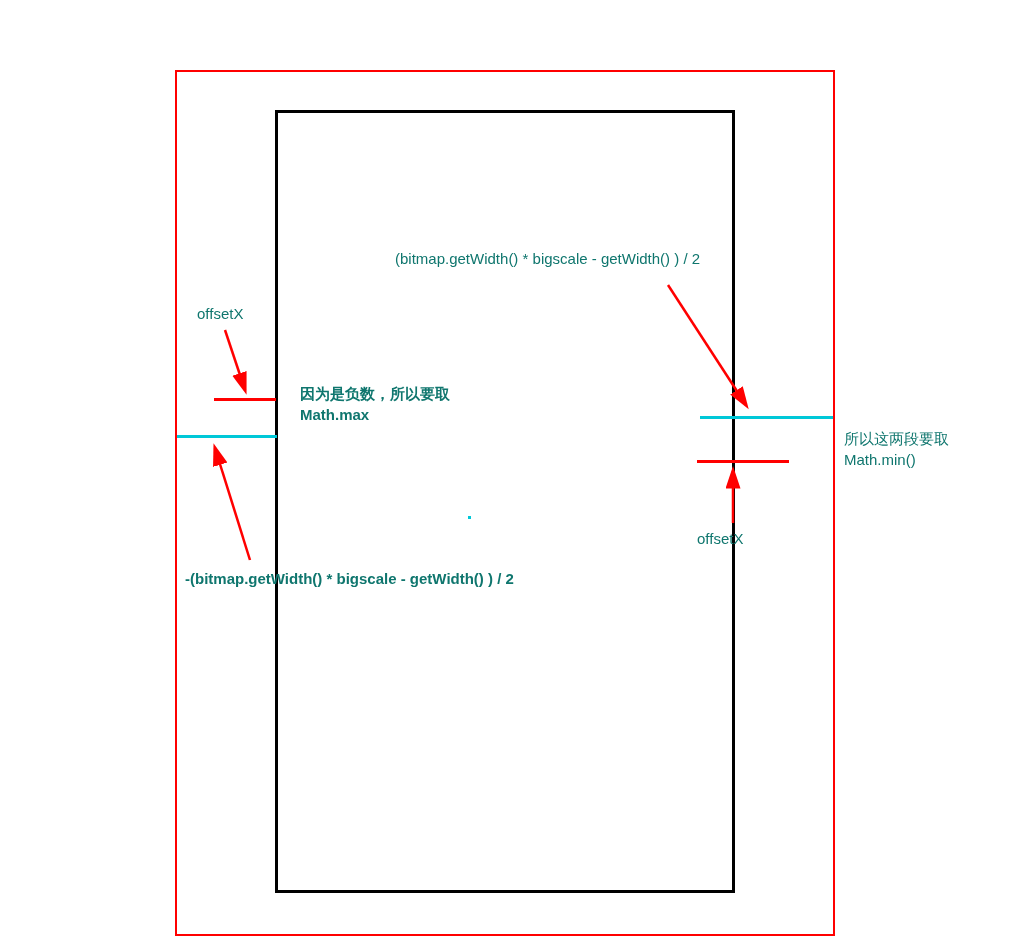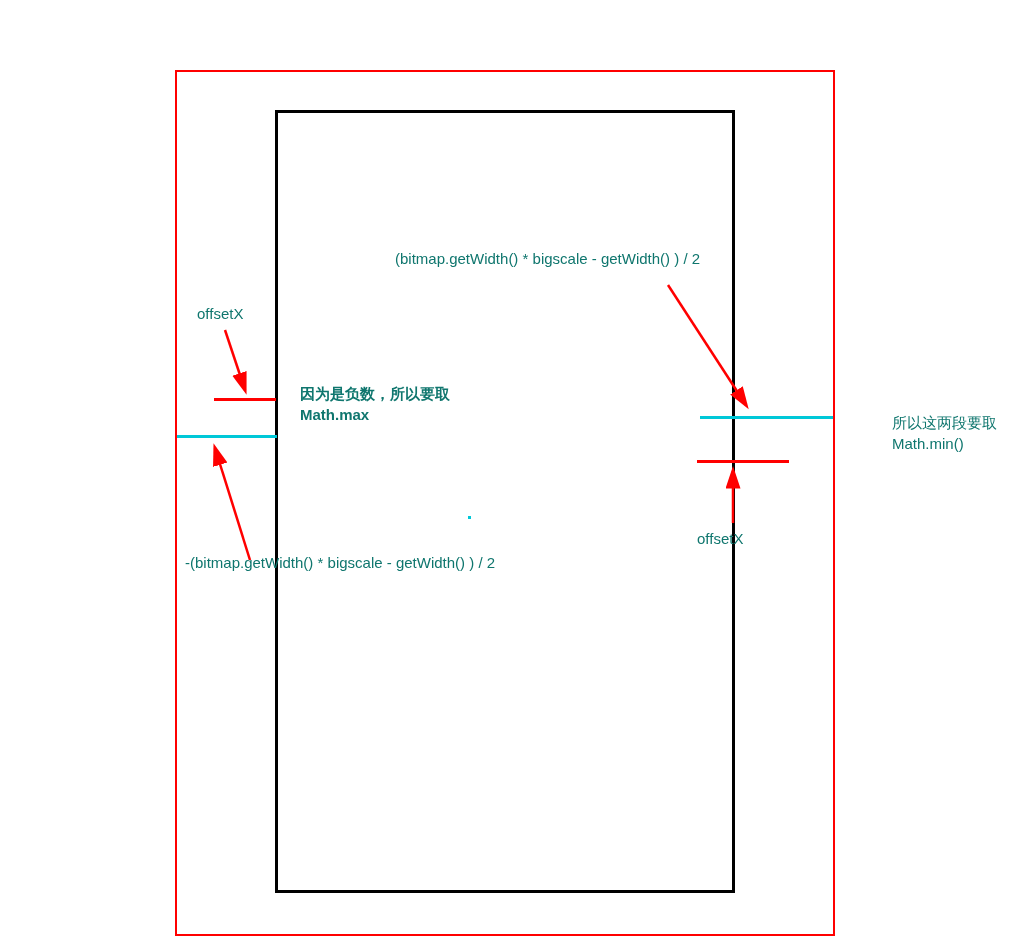--- a/index.html
+++ b/index.html
@@ -57,23 +57,23 @@
 </div>
 
 <div class="red-segment" style="left:214px; top:398px; width:62px;"></div>
 
 <div class="cyan-segment" style="left:177px; top:435px; width:100px;"></div>
 
 <div class="cyan-segment" style="left:700px; top:416px; width:133px;"></div>
 
 <div class="red-segment" style="left:697px; top:460px; width:92px;"></div>
 
-<div class="label" style="left:185px; top:552px;">-(bitmap.getWidth() * bigscale -  getWidth() ) / 2</div>
+<div class="label" style="left:185px; top:568px;font-weight:bold;">-(bitmap.getWidth() * bigscale -  getWidth() ) / 2</div>
 
-<div class="label" style="left:844px; top:412px;margin-left:48px;">
+<div class="label" style="left:844px; top:428px;">
   <span>所以这两段要取</span><br>
   <span>Math.min()</span>
 </div>
 
 <div class="label" style="left:697px; top:528px;">offsetX</div>
 
 <svg class="arrow" style="left:210px; top:320px; width:50px; height:80px;" viewBox="0 0 50 80">
   <defs>
     <marker id="ah1" markerWidth="10" markerHeight="10" refX="7" refY="3" orient="auto">
       <path d="M0,0 L0,6 L9,3 z" fill="#ff0000"></path>

